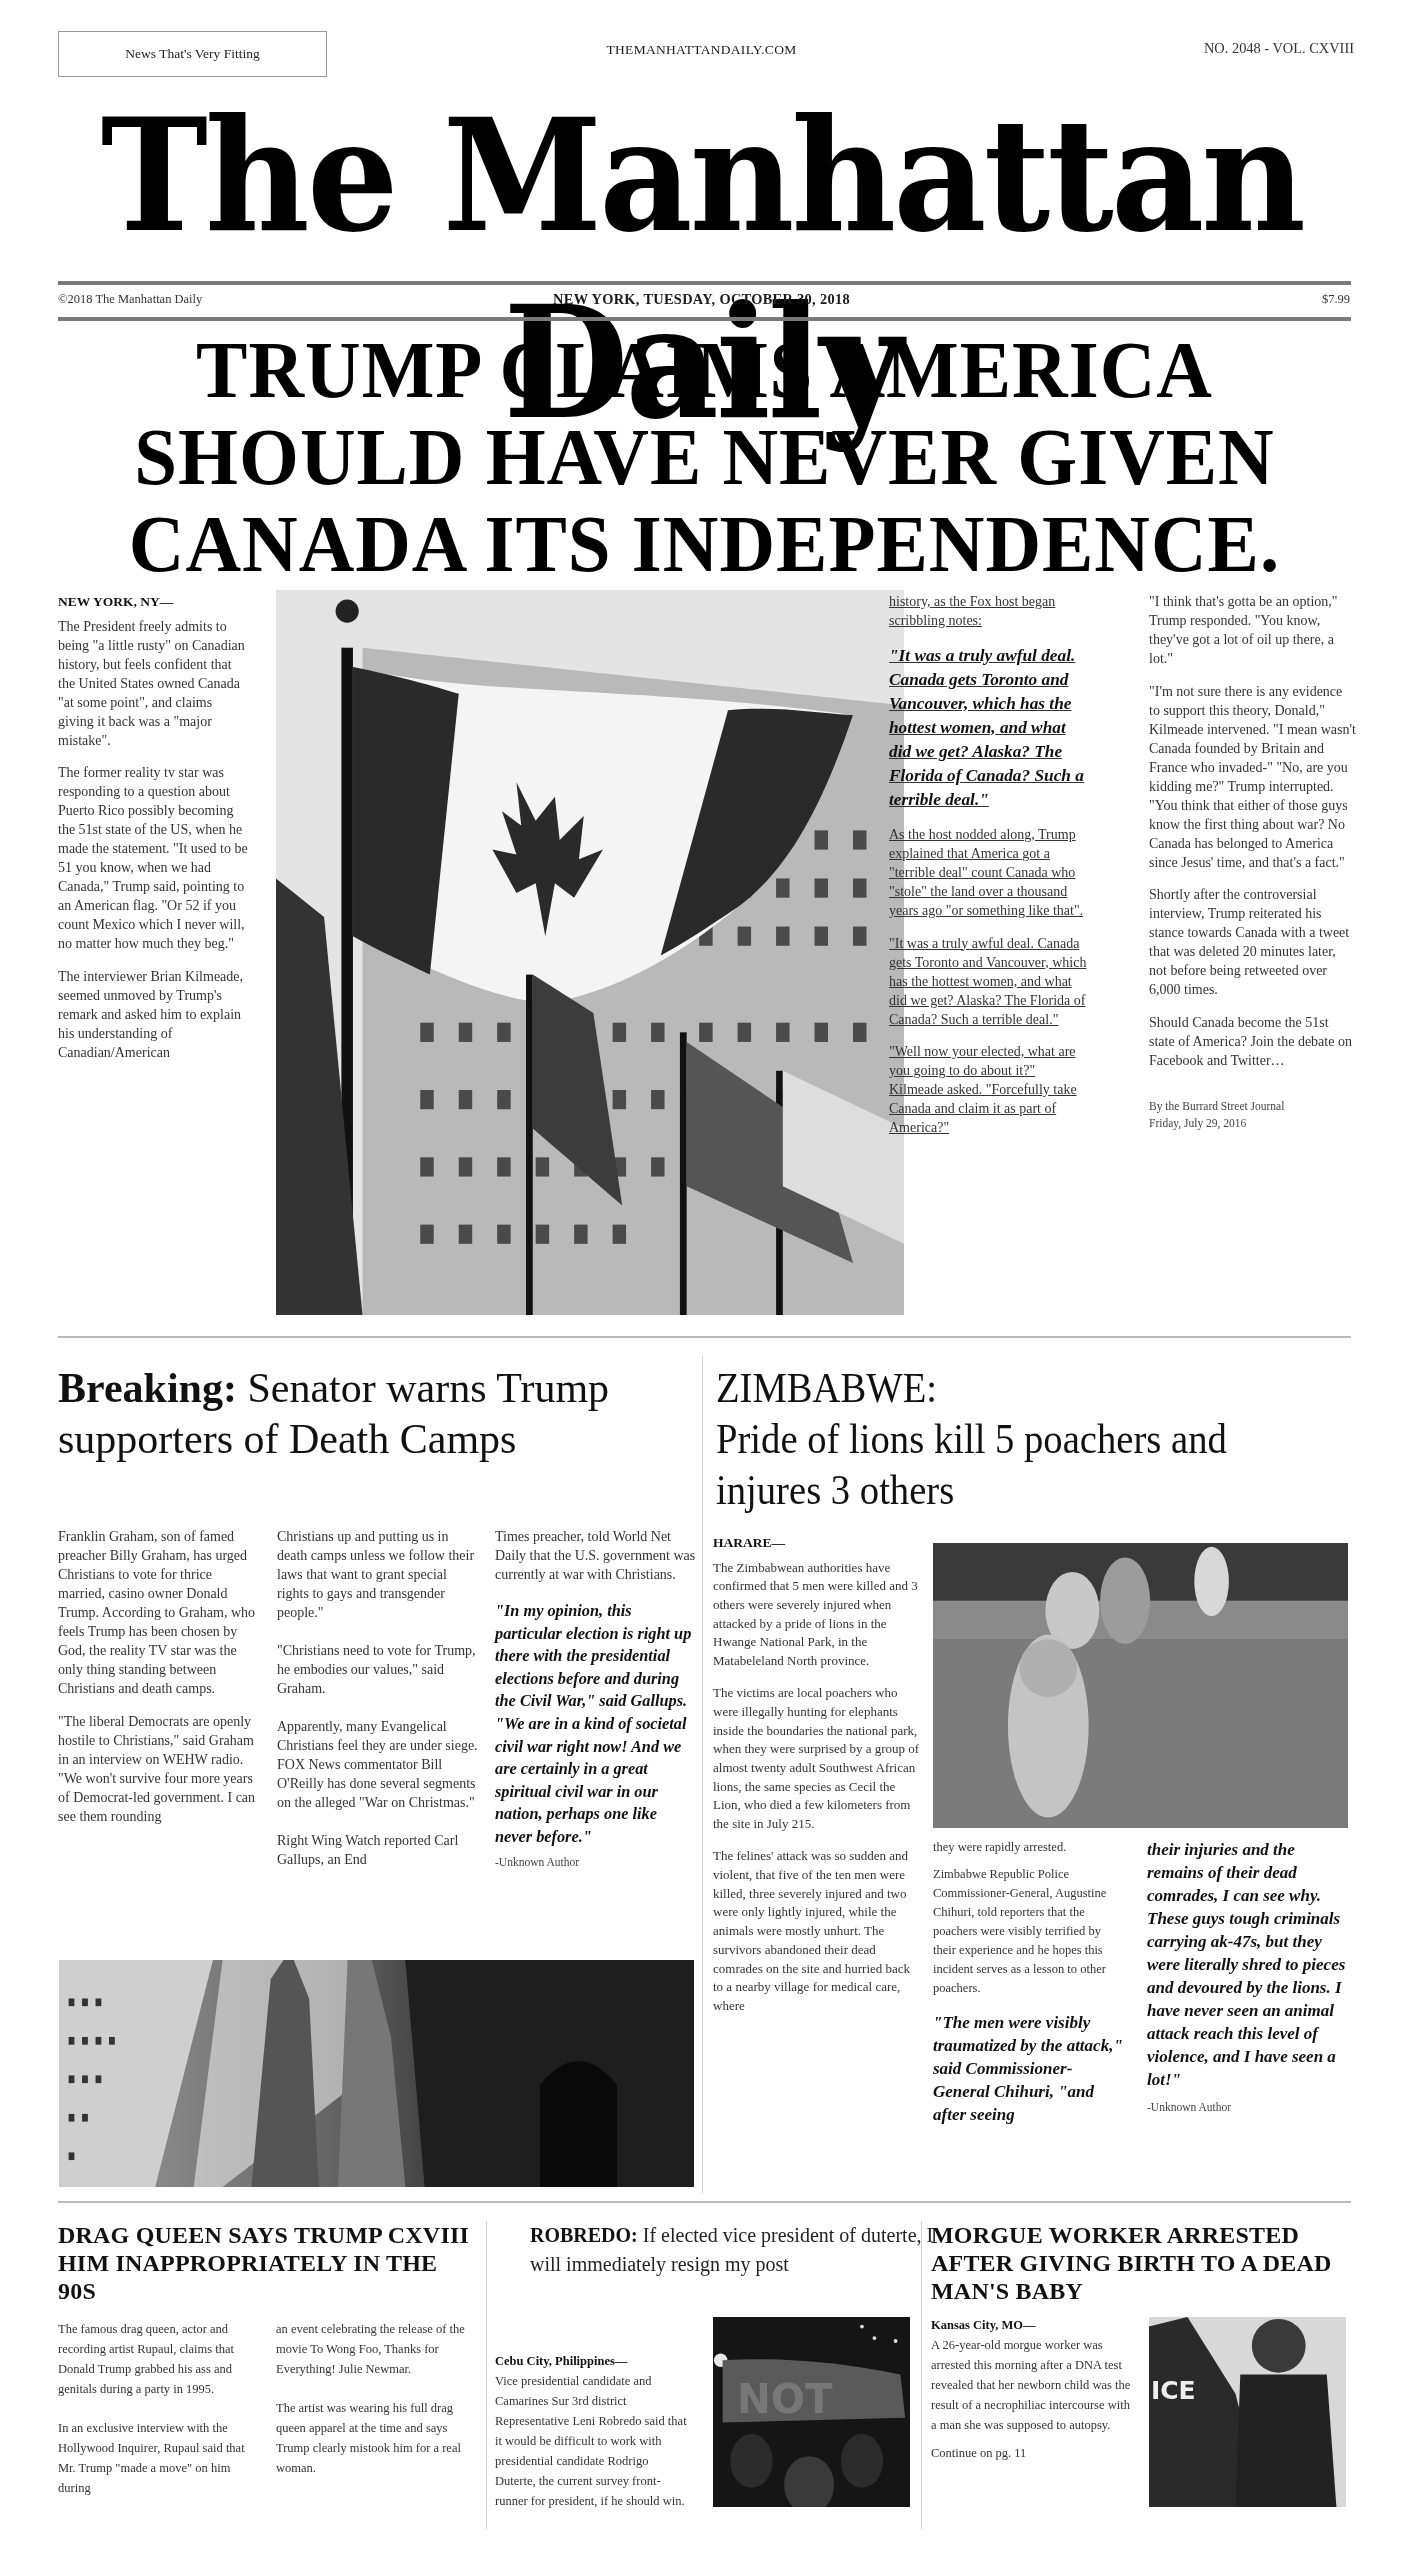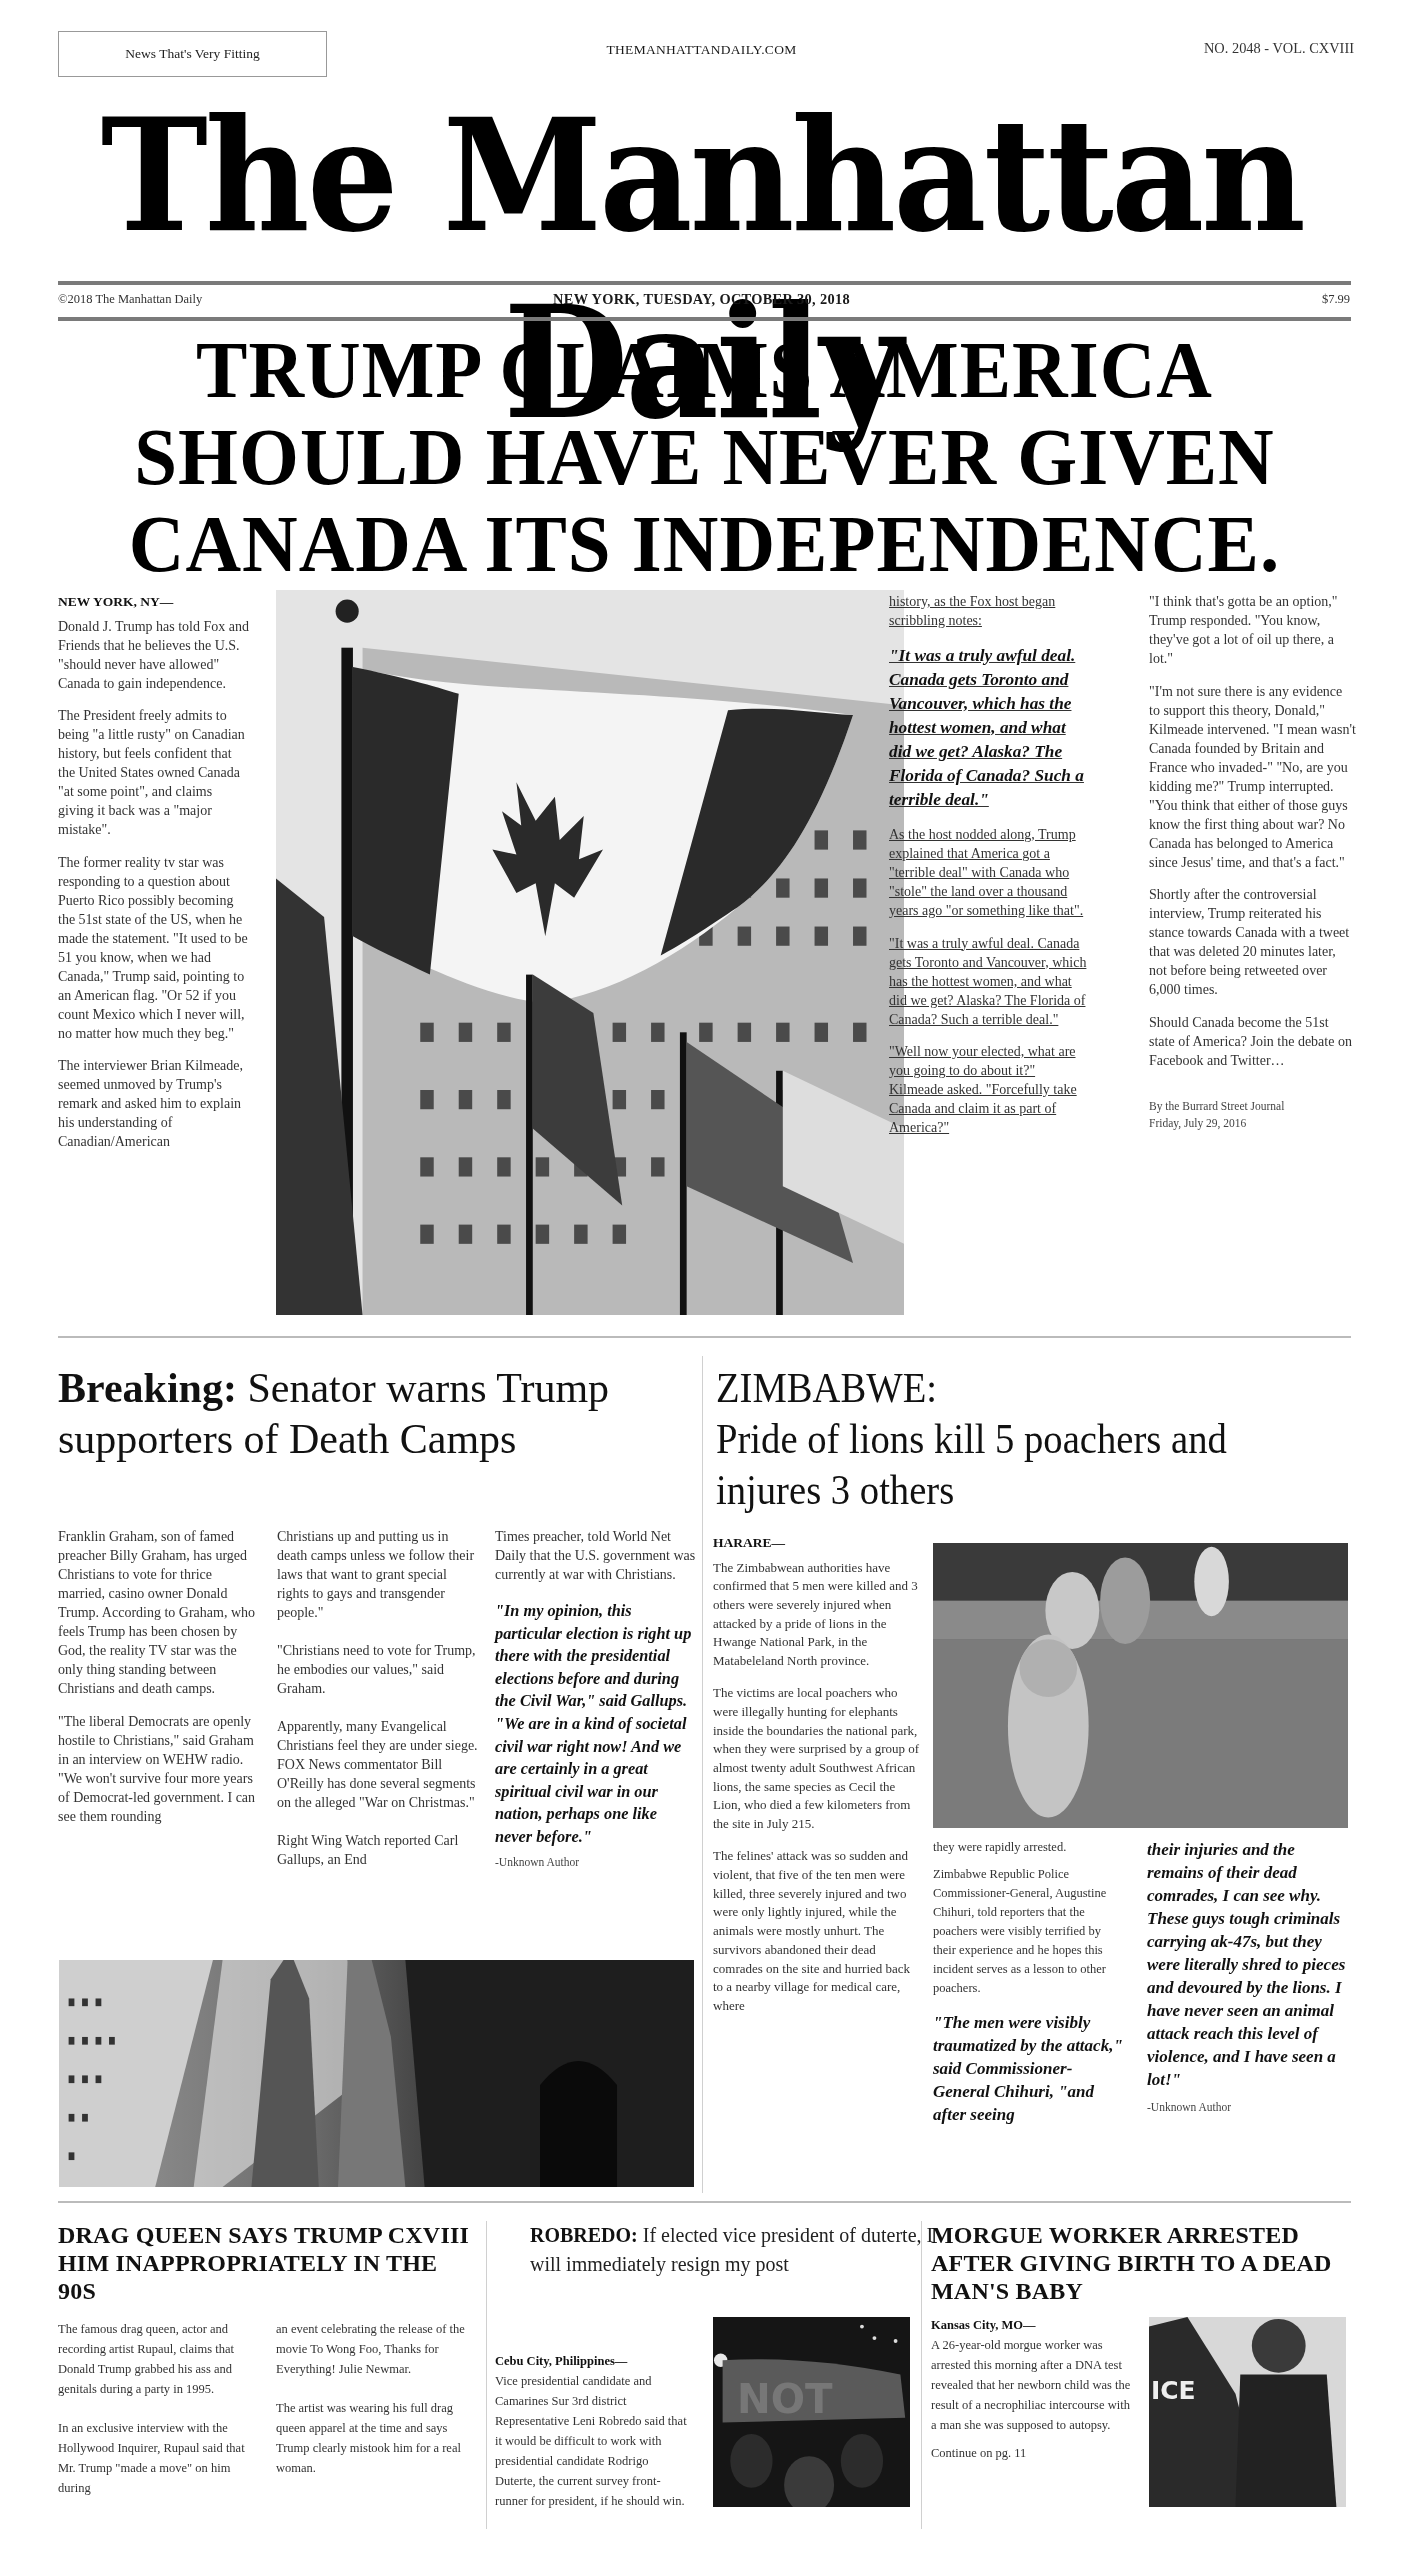--- a/index.html
+++ b/index.html
@@ -63,21 +63,20 @@
 <div class="abs rule-thick" style="top:317px"></div>
 
 <div class="abs main-headline">
   <div>TRUMP CLAIMS AMERICA</div>
   <div>SHOULD HAVE NEVER GIVEN</div>
   <div>CANADA ITS INDEPENDENCE.</div>
 </div>
 
 <div class="abs col" style="left:58px; top:592px; width:192px;">
   <div class="kicker">NEW YORK, NY—</div>
-  <p>Donald J. Trump has told Fox and Friends that he believes the U.S. "should never have allowed" Canada to gain independence.</p>
   <p>The President freely admits to being "a little rusty" on Canadian history, but feels confident that the United States owned Canada "at some point", and claims giving it back was a "major mistake".</p>
   <p>The former reality tv star was responding to a question about Puerto Rico possibly becoming the 51st state of the US, when he made the statement. "It used to be 51 you know, when we had Canada," Trump said, pointing to an American flag. "Or 52 if you count Mexico which I never will, no matter how much they beg."</p>
   <p>The interviewer Brian Kilmeade, seemed unmoved by Trump's remark and asked him to explain his understanding of Canadian/American</p>
 </div>
 
 <div class="abs photo" style="left:276px; top:590px; width:628px; height:725px; background:#ddd;">
   <svg viewBox="0 0 653 754" preserveAspectRatio="none">
     <rect width="653" height="754" fill="#e4e4e4"></rect>
     <polygon points="90,60 653,120 653,754 90,754" fill="#b9b9b9"></polygon>
     <g fill="#4a4a4a">
@@ -144,21 +143,21 @@
     <rect x="520" y="500" width="7" height="254" fill="#111"></rect>
     <polygon points="427,470 560,560 600,700 427,620" fill="#555"></polygon>
     <polygon points="527,500 653,560 653,680 527,620" fill="#ddd"></polygon>
     <polygon points="267,400 330,440 360,640 267,560" fill="#3c3c3c"></polygon>
   </svg>
 </div>
 
 <div class="abs col" style="left:889px; top:592px; width:202px;text-decoration:underline;">
   <p>history, as the Fox host began scribbling notes:</p>
   <p class="pull">"It was a truly awful deal. Canada gets Toronto and Vancouver, which has the hottest women, and what did we get? Alaska? The Florida of Canada? Such a terrible deal."</p>
-  <p>As the host nodded along, Trump explained that America got a "terrible deal" with Canada who "stole" the land over a thousand years ago "or something like that".</p>
+  <p>As the host nodded along, Trump explained that America got a "terrible deal" count Canada who "stole" the land over a thousand years ago "or something like that".</p>
   <p>"It was a truly awful deal. Canada gets Toronto and Vancouver, which has the hottest women, and what did we get? Alaska? The Florida of Canada? Such a terrible deal."</p>
   <p>"Well now your elected, what are you going to do about it?" Kilmeade asked. "Forcefully take Canada and claim it as part of America?"</p>
 </div>
 
 <div class="abs col" style="left:1149px; top:592px; width:207px;">
   <p>"I think that's gotta be an option," Trump responded. "You know, they've got a lot of oil up there, a lot."</p>
   <p>"I'm not sure there is any evidence to support this theory, Donald," Kilmeade intervened. "I mean wasn't Canada founded by Britain and France who invaded-" "No, are you kidding me?" Trump interrupted. "You think that either of those guys know the first thing about war? No Canada has belonged to America since Jesus' time, and that's a fact."</p>
   <p>Shortly after the controversial interview, Trump reiterated his stance towards Canada with a tweet that was deleted 20 minutes later, not before being retweeted over 6,000 times.</p>
   <p>Should Canada become the 51st state of America? Join the debate on Facebook and Twitter…</p>
   <div style="height:15.4px"></div>

